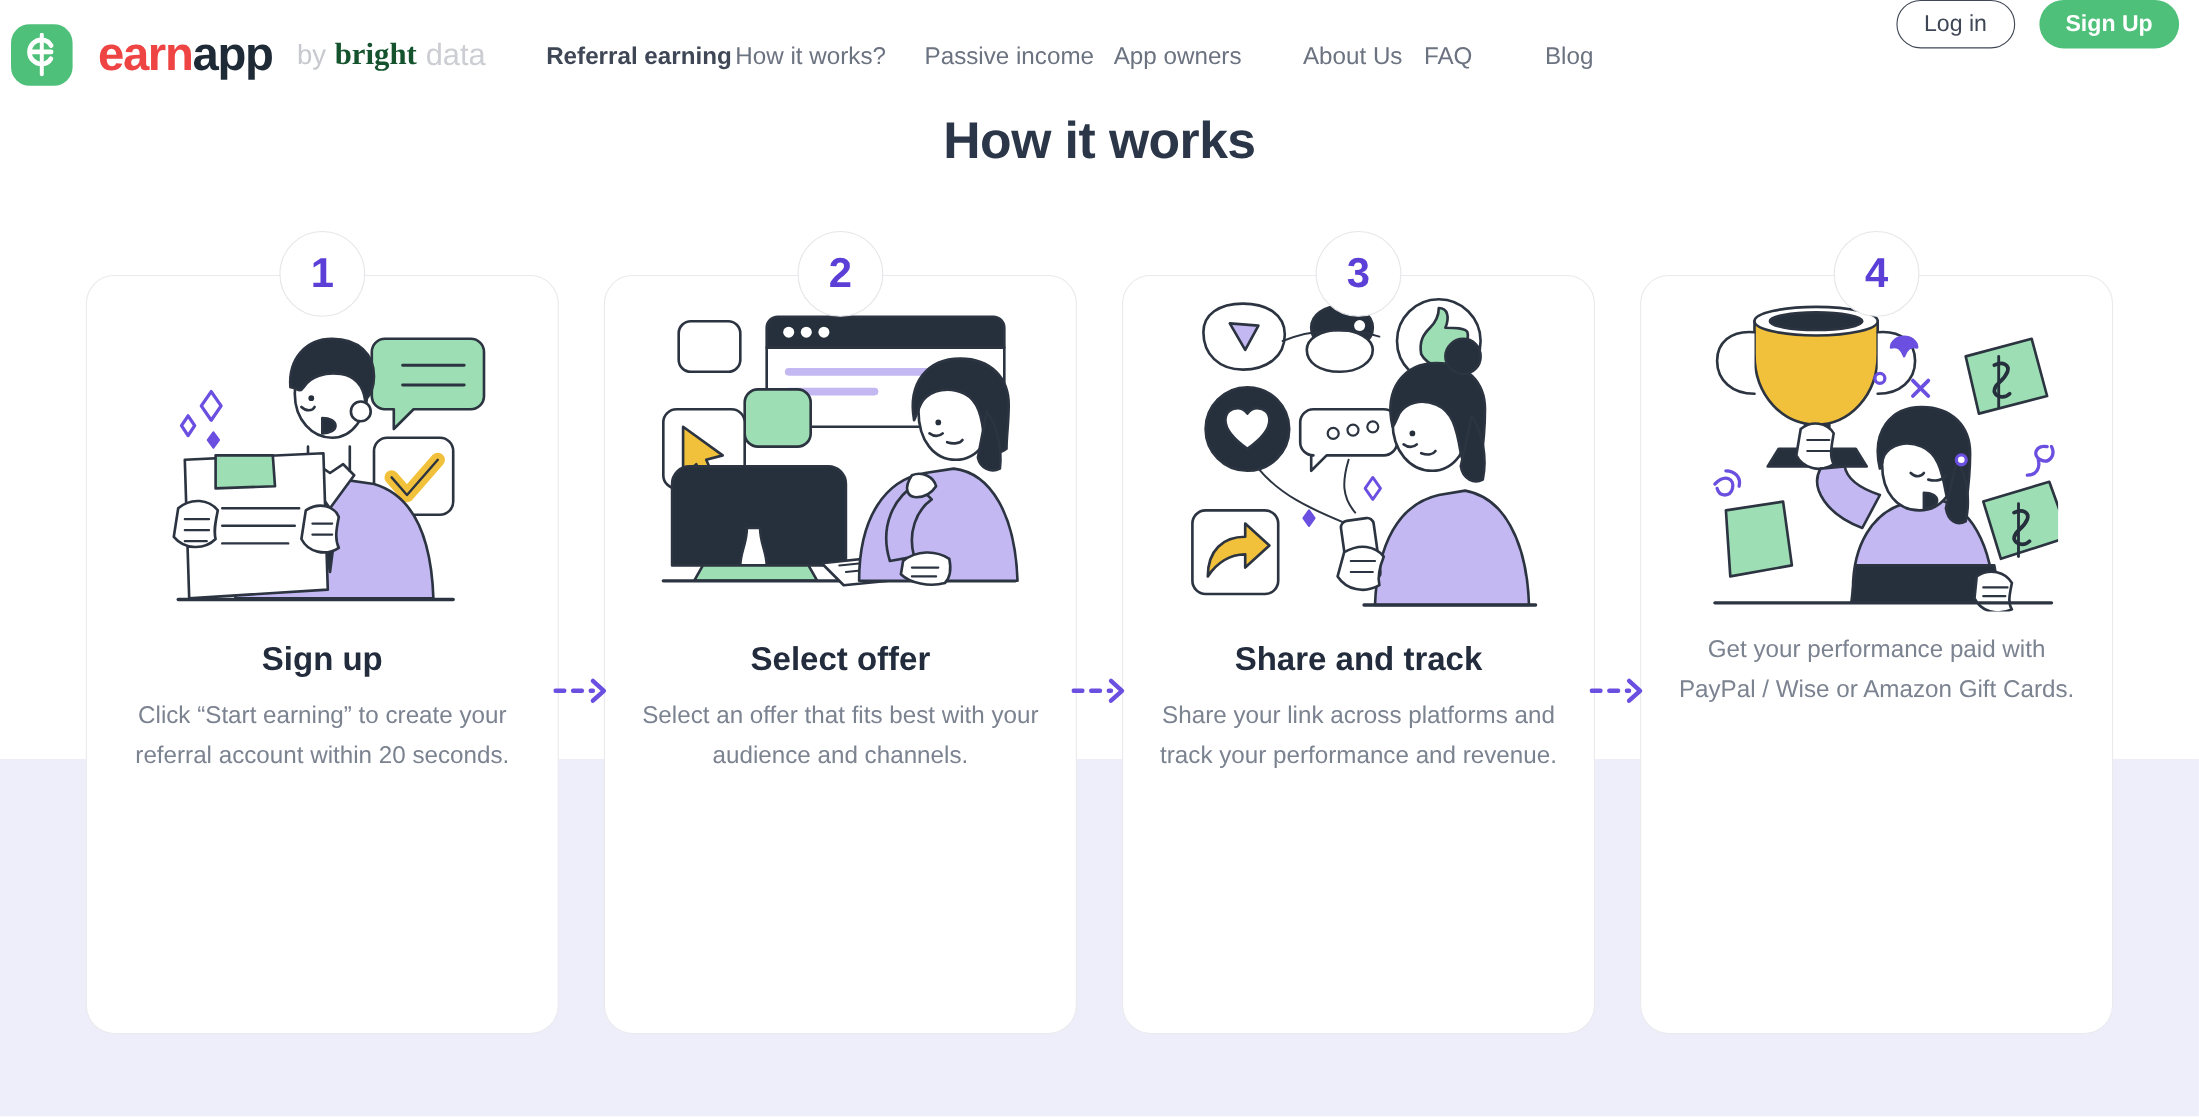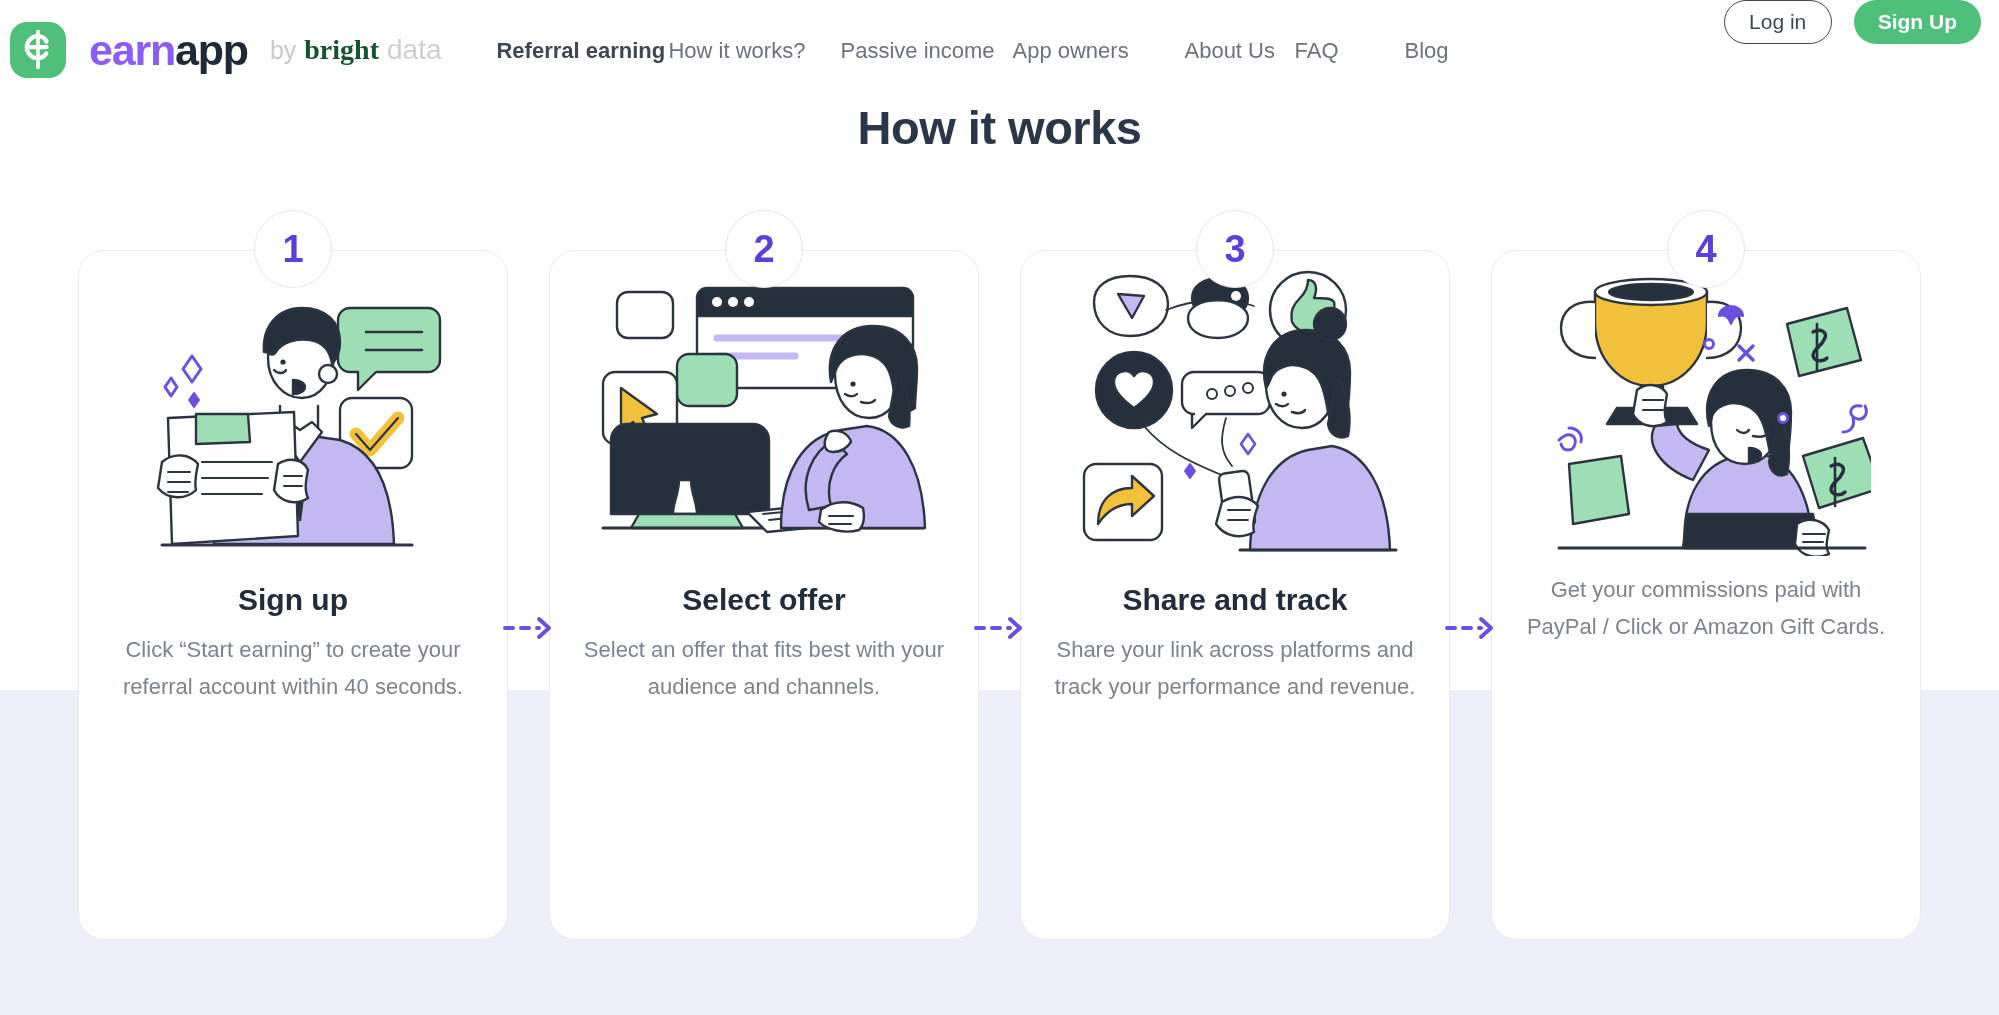--- a/index.html
+++ b/index.html
@@ -53,21 +53,21 @@
   }
   .logo-badge svg { display: block; }
   .wordmark {
     margin-left: 23px;
     font-size: 43px;
     font-weight: 700;
     letter-spacing: -1.2px;
     line-height: 1;
     white-space: nowrap;
   }
-  .wordmark .earn { color: #8b5cf6; }
+  .wordmark .earn { color: #ef4444; }
   .wordmark .app { color: #1f2a37; }
   .byline {
     margin-left: 22px;
     font-size: 25px;
     color: #c7c9cf;
     line-height: 1;
     white-space: nowrap;
     display: flex;
     align-items: center;
     gap: 8px;
@@ -340,21 +340,21 @@
                 <path d="M40 206 h22 M40 216 h22 M40 226 h20" stroke-width="2"></path>
 
                 <path d="M150 198 c12 -8 26 -4 30 6 -2 10 -4 20 0 28 -12 8 -28 4 -34 -8 z" fill="#ffffff" stroke="#2b3440"></path>
                 <path d="M156 210 h18 M156 220 h18" stroke-width="2"></path>
 
                 <path d="M34 279 h250" stroke-width="3"></path>
               </g>
             </svg>
           </div>
           <div class="card-title">Sign up</div>
-          <div class="card-desc">Click “Start earning” to create your referral account within 40 seconds.</div>
+          <div class="card-desc">Click “Start earning” to create your referral account within 20 seconds.</div>
         </div>
       </div>
       <div class="badge">1</div>
     </div>
 
     <div class="gap">
       <div class="connector">
         <svg width="52" height="24" viewBox="0 0 52 24">
           <path d="M2 12 h34" fill="none" stroke="#6b4fe0" stroke-width="4" stroke-linecap="round" stroke-dasharray="8 8"></path>
           <path d="M36 3 l10 9 -10 9" fill="none" stroke="#6b4fe0" stroke-width="4" stroke-linecap="round" stroke-linejoin="round"></path>
@@ -548,20 +548,20 @@
                 <path d="M198 80 l14 14 M212 80 l-14 14" stroke="#6b4fe0" stroke-width="3.4"></path>
                 <circle cx="168" cy="78" r="4.5" fill="#ffffff" stroke="#6b4fe0" stroke-width="3"></circle>
                 <circle cx="242" cy="152" r="4.5" fill="#ffffff" stroke="#6b4fe0" stroke-width="3"></circle>
                 <path d="M18 174 c10 -10 18 -4 16 4 -2 8 -12 8 -14 0 M28 162 c8 0 14 6 12 14" stroke="#6b4fe0" stroke-width="3"></path>
                 <path d="M320 140 c-10 -2 -14 8 -6 12 8 4 14 -4 10 -12 M312 152 c2 8 -2 14 -10 14" stroke="#6b4fe0" stroke-width="3"></path>
 
                 <path d="M18 282 h306" stroke-width="3"></path>
               </g>
             </svg>
           </div>
-          <div class="card-desc">Get your commissions paid with PayPal / Click or Amazon Gift Cards.</div>
+          <div class="card-desc">Get your performance paid with PayPal / Wise or Amazon Gift Cards.</div>
         </div>
       </div>
       <div class="badge">4</div>
     </div>
 
   </div>
 </div>
 
 </body></html>

